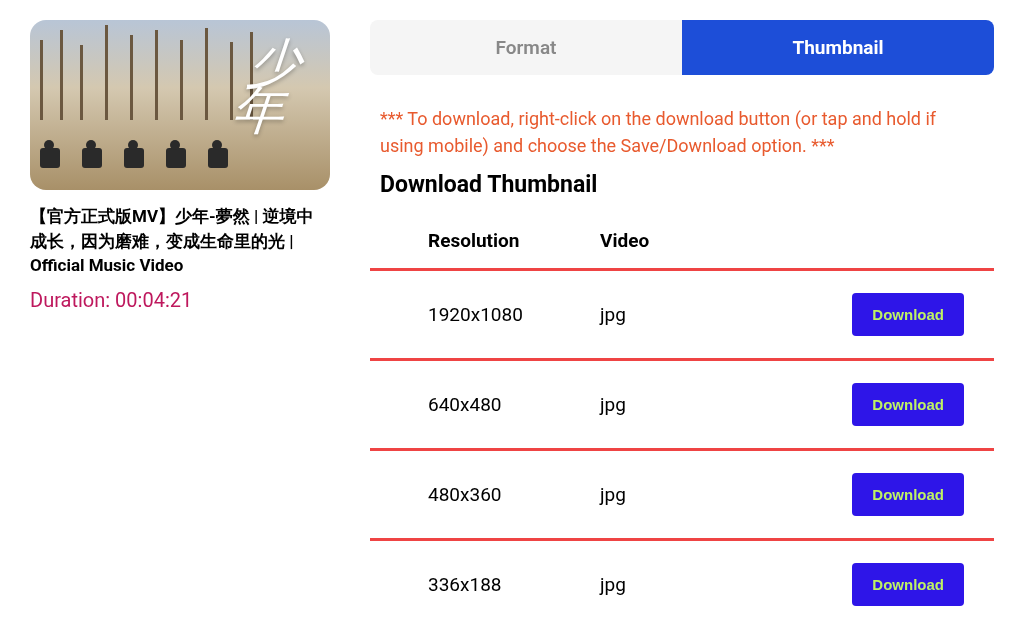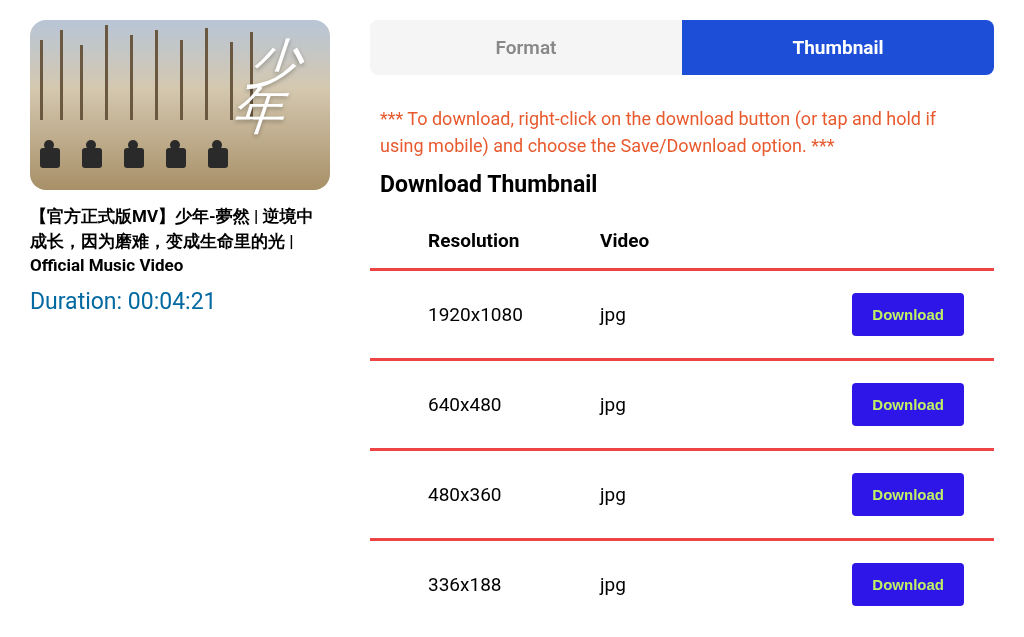--- a/index.html
+++ b/index.html
@@ -94,23 +94,23 @@
       background: #2a2a2a;
       border-radius: 50%;
     }
     .video-title {
       font-size: 17px;
       font-weight: 700;
       line-height: 1.45;
       margin-bottom: 10px;
     }
     .duration {
-      font-size: 23px;
+      font-size: 20px;
       font-weight: 400;
-      color: #0369a1;
+      color: #be185d;
     }
     .right-panel {
       flex: 1;
     }
     .tabs {
       display: flex;
       border-radius: 8px;
       overflow: hidden;
       margin-bottom: 30px;
     }

